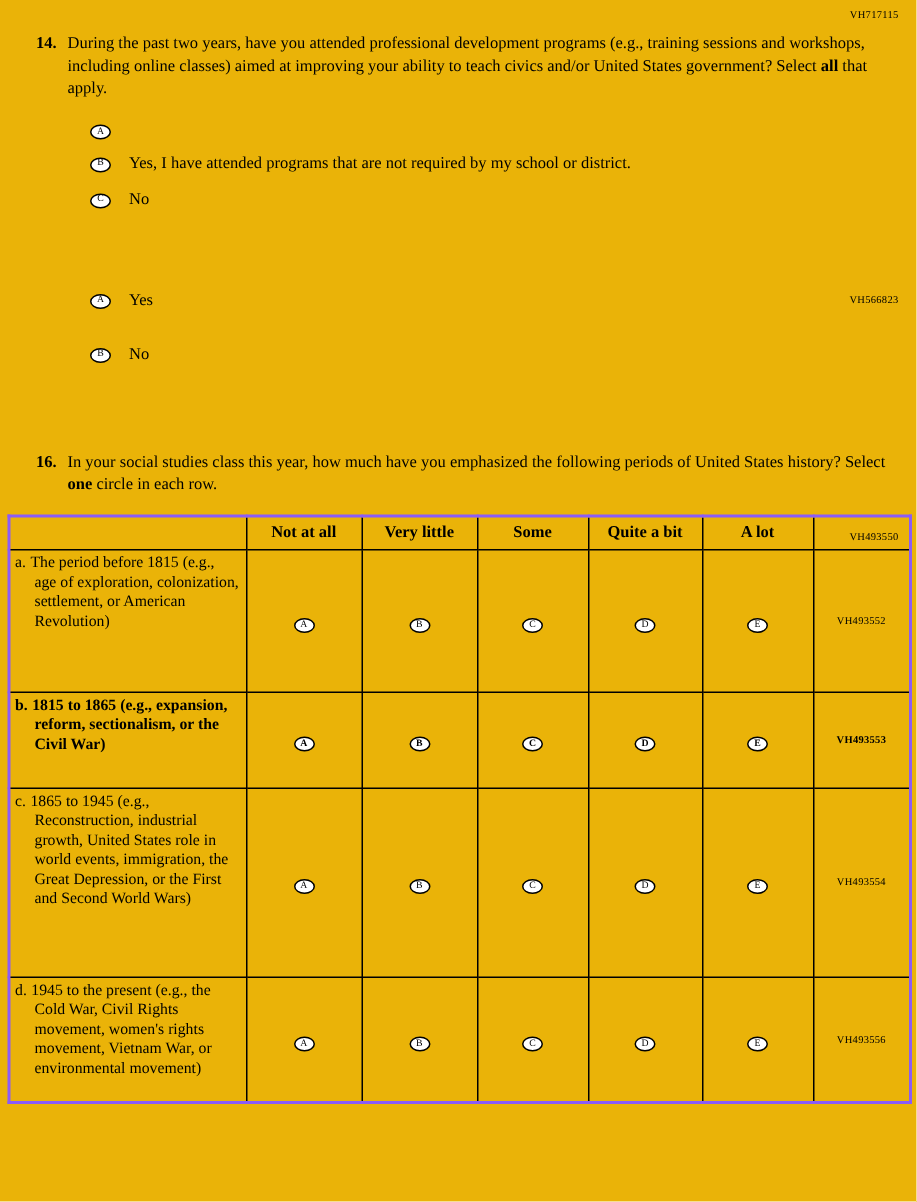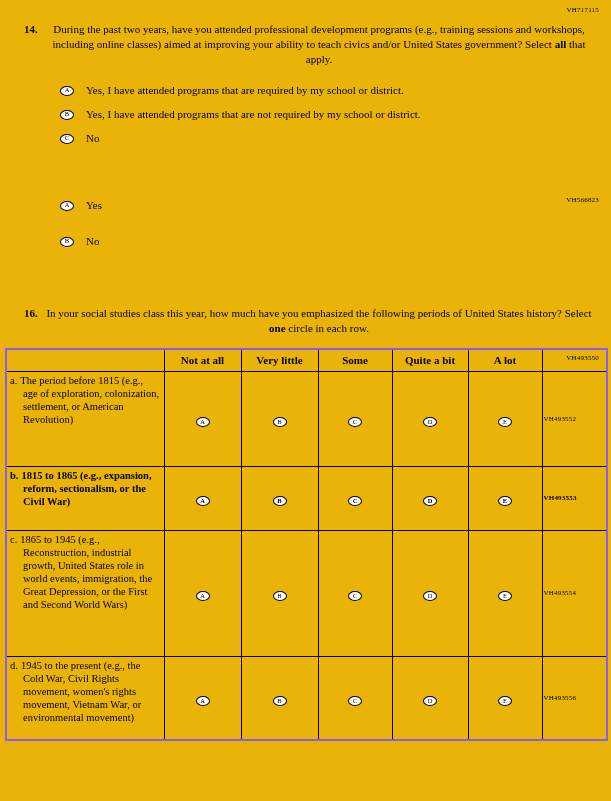--- a/index.html
+++ b/index.html
@@ -23,21 +23,21 @@
   .vhcode.c15 { top: 196px; }
   .vhcode.c16 { top: 354px; }
 
   .question { padding-left: 24px; padding-right: 18px; font-size: 11px; line-height: 15px; }
   .q14 { padding-top: 22px; }
   .q15 { margin-top: 52px; }
   .q16 { margin-top: 57px; }
 
   .q-head { display: flex; }
   .q-num { font-weight: bold; flex: 0 0 21px; width: 21px; }
-  .q-text { flex: 1; text-align: center; }
+  .q-text { flex: 1; }
 
   .options { margin: 16px 0 0 36px; }
   .option { display: flex; align-items: center; margin-bottom: 9px; }
   .q15 .options { margin-top: 12px; }
   .q15 .option { margin-bottom: 21px; }
 
   .bubble {
     flex: 0 0 auto;
     display: inline-flex;
     align-items: center;
@@ -71,21 +71,21 @@
     vertical-align: top;
     font-size: 10.5px;
     line-height: 13px;
     padding: 2px 4px 2px 3px;
   }
   .rowlabel { padding-left: 13px; text-indent: -13px; }
   .row-letter { margin-right: 3px; }
   td.cell-bubble { text-align: center; vertical-align: middle; }
   td.cell-code {
     font-size: 7px;
-    text-align: left;
+    text-align: center;
     vertical-align: middle;
     padding: 0 1px;
     letter-spacing: 0.2px;
   }
   tr.row-a { height: 95px; }
   tr.row-b { height: 64px; font-weight: bold; }
   tr.row-c { height: 126px; margin-left: 28px; }
   tr.row-d { height: 84px; }
 </style>
 </head>
@@ -100,21 +100,20 @@
   <div class="question q14">
     <div class="q-head">
       <span class="q-num">14.</span>
       <div class="q-text"><span>During the past two years, have you attended professional development programs (e.g., training sessions and workshops, including online classes) aimed at improving your ability to teach civics and/or United States government? Select </span><b>all</b><span> that apply.</span></div>
     </div>
     <div class="options">
       <div class="option">
         <span class="bubble">
             <span>A</span>
           </span>
-        <span class="option-label">Yes, I have attended programs that are required by my school or district.</span>
       </div>
       <div class="option">
         <span class="bubble">
             <span>B</span>
           </span>
         <span class="option-label">Yes, I have attended programs that are not required by my school or district.</span>
       </div>
       <div class="option">
         <span class="bubble">
             <span>C</span>

